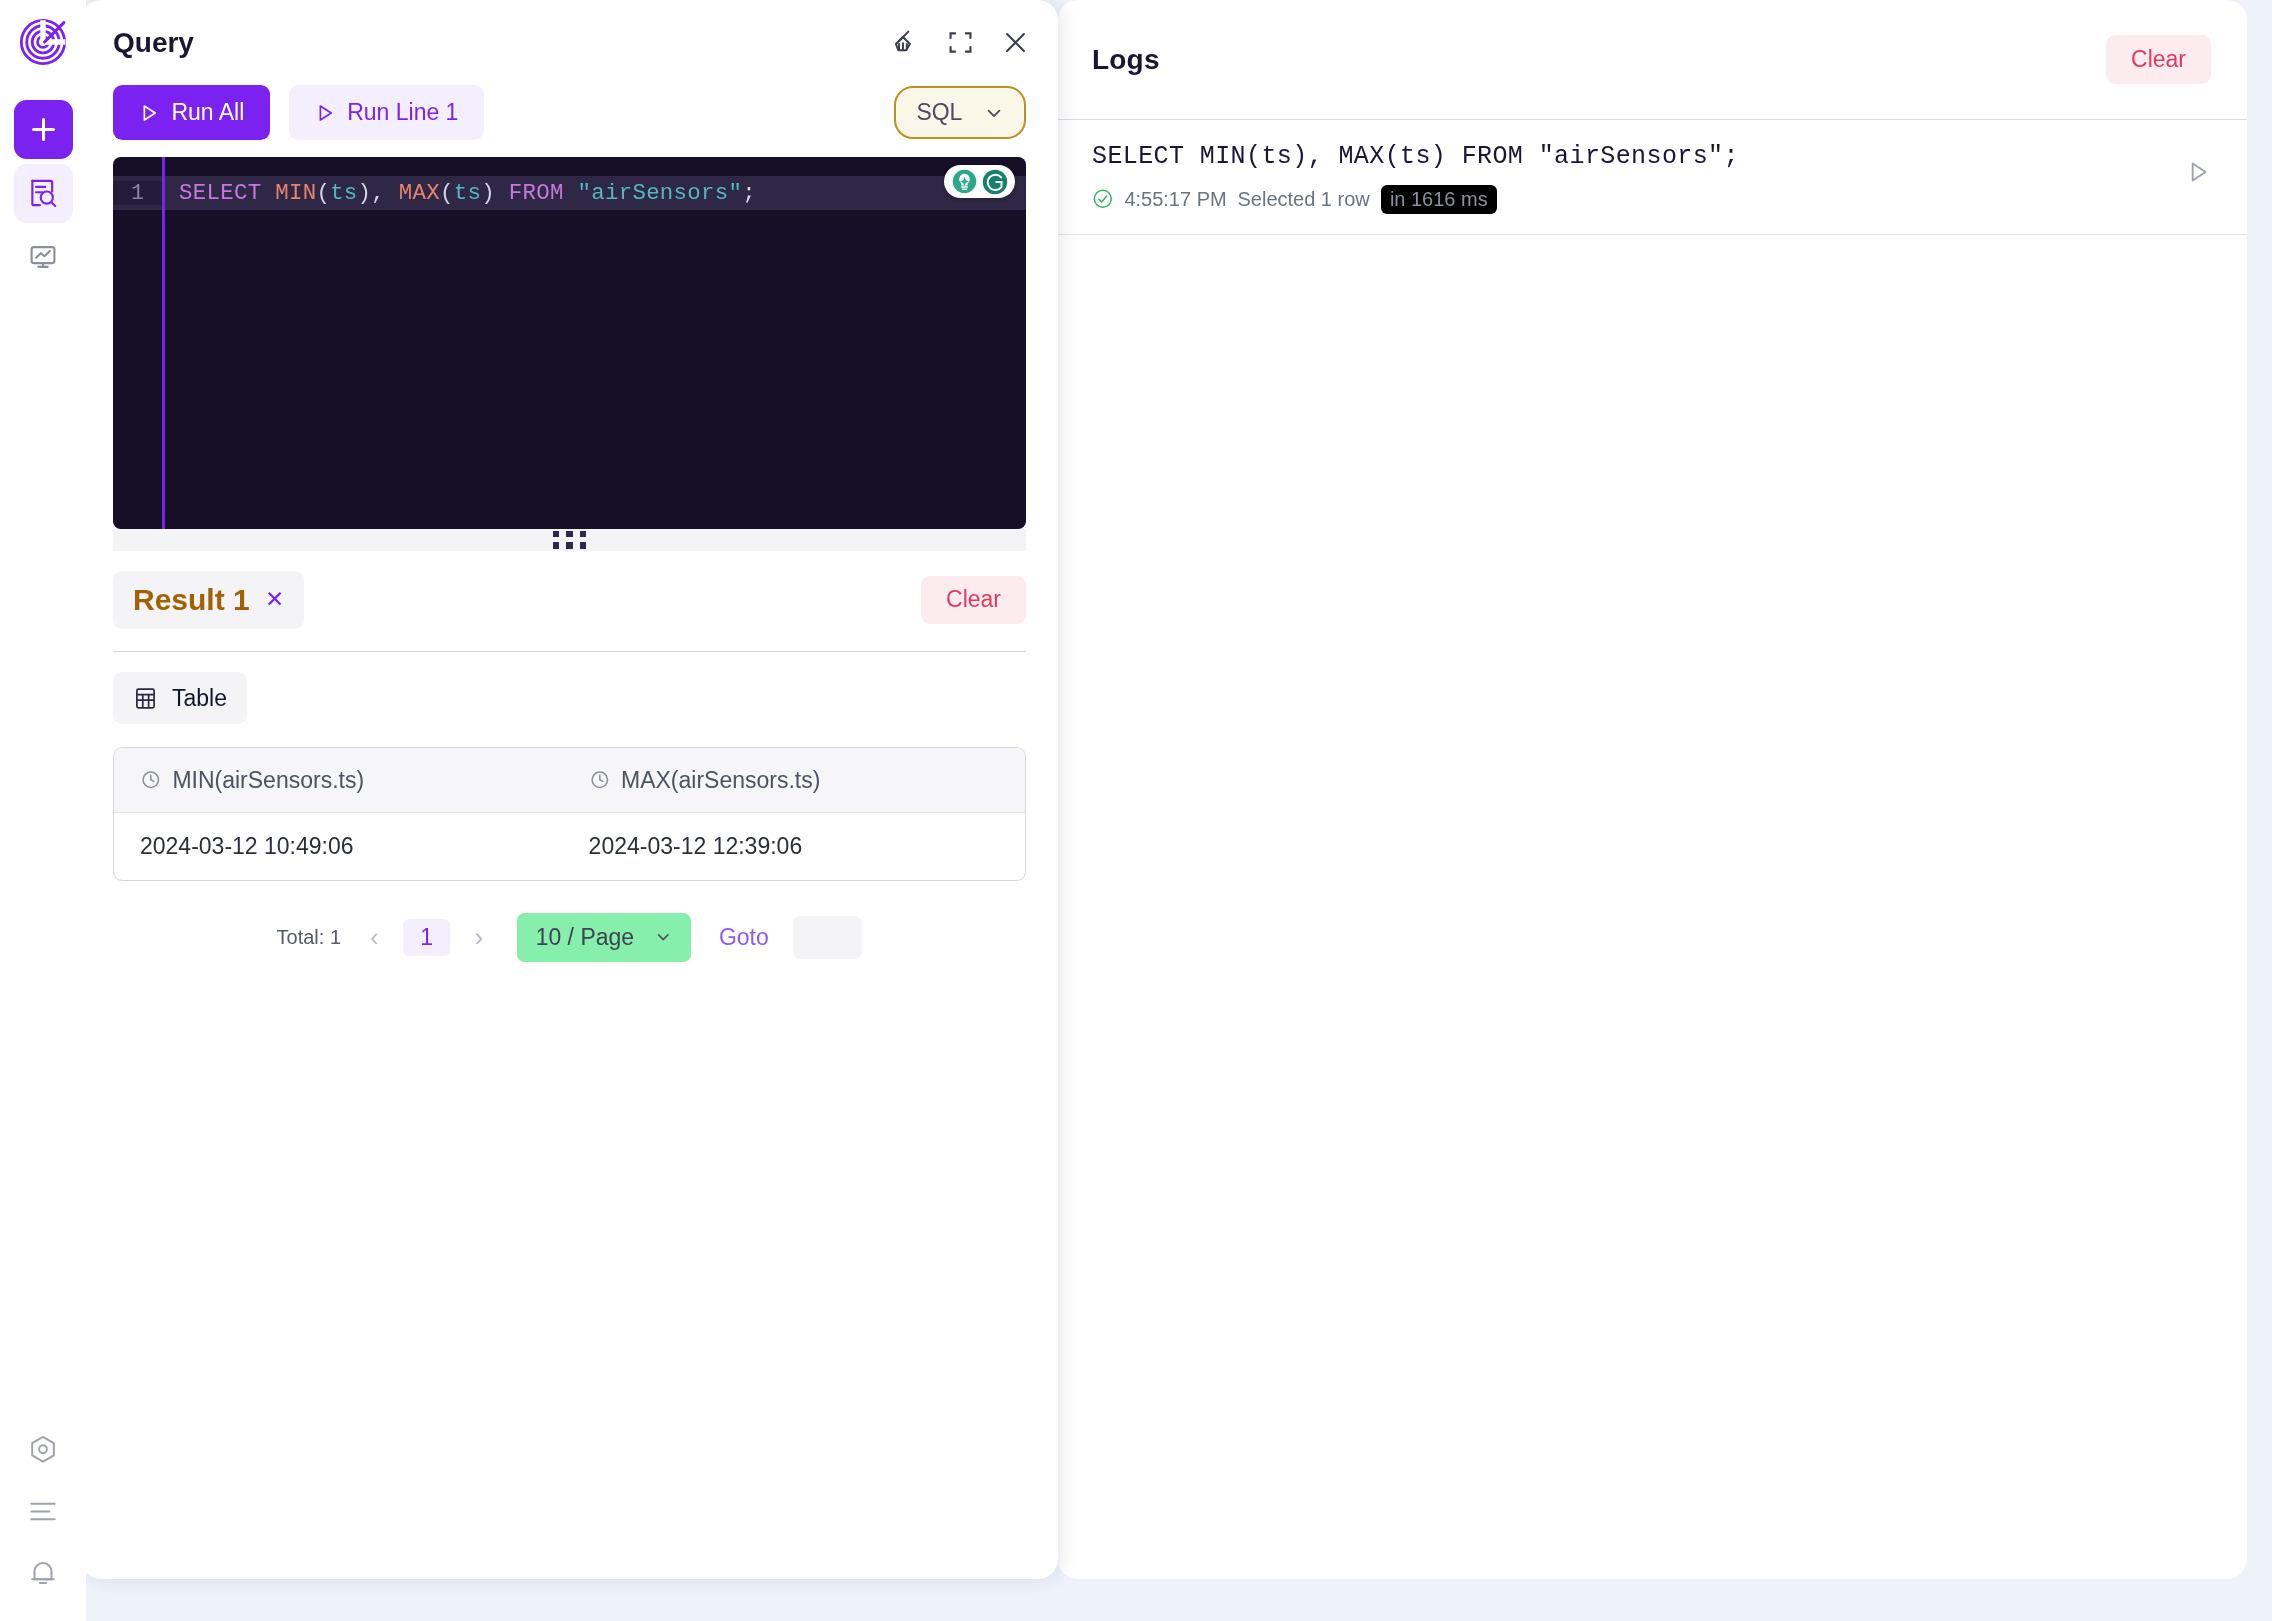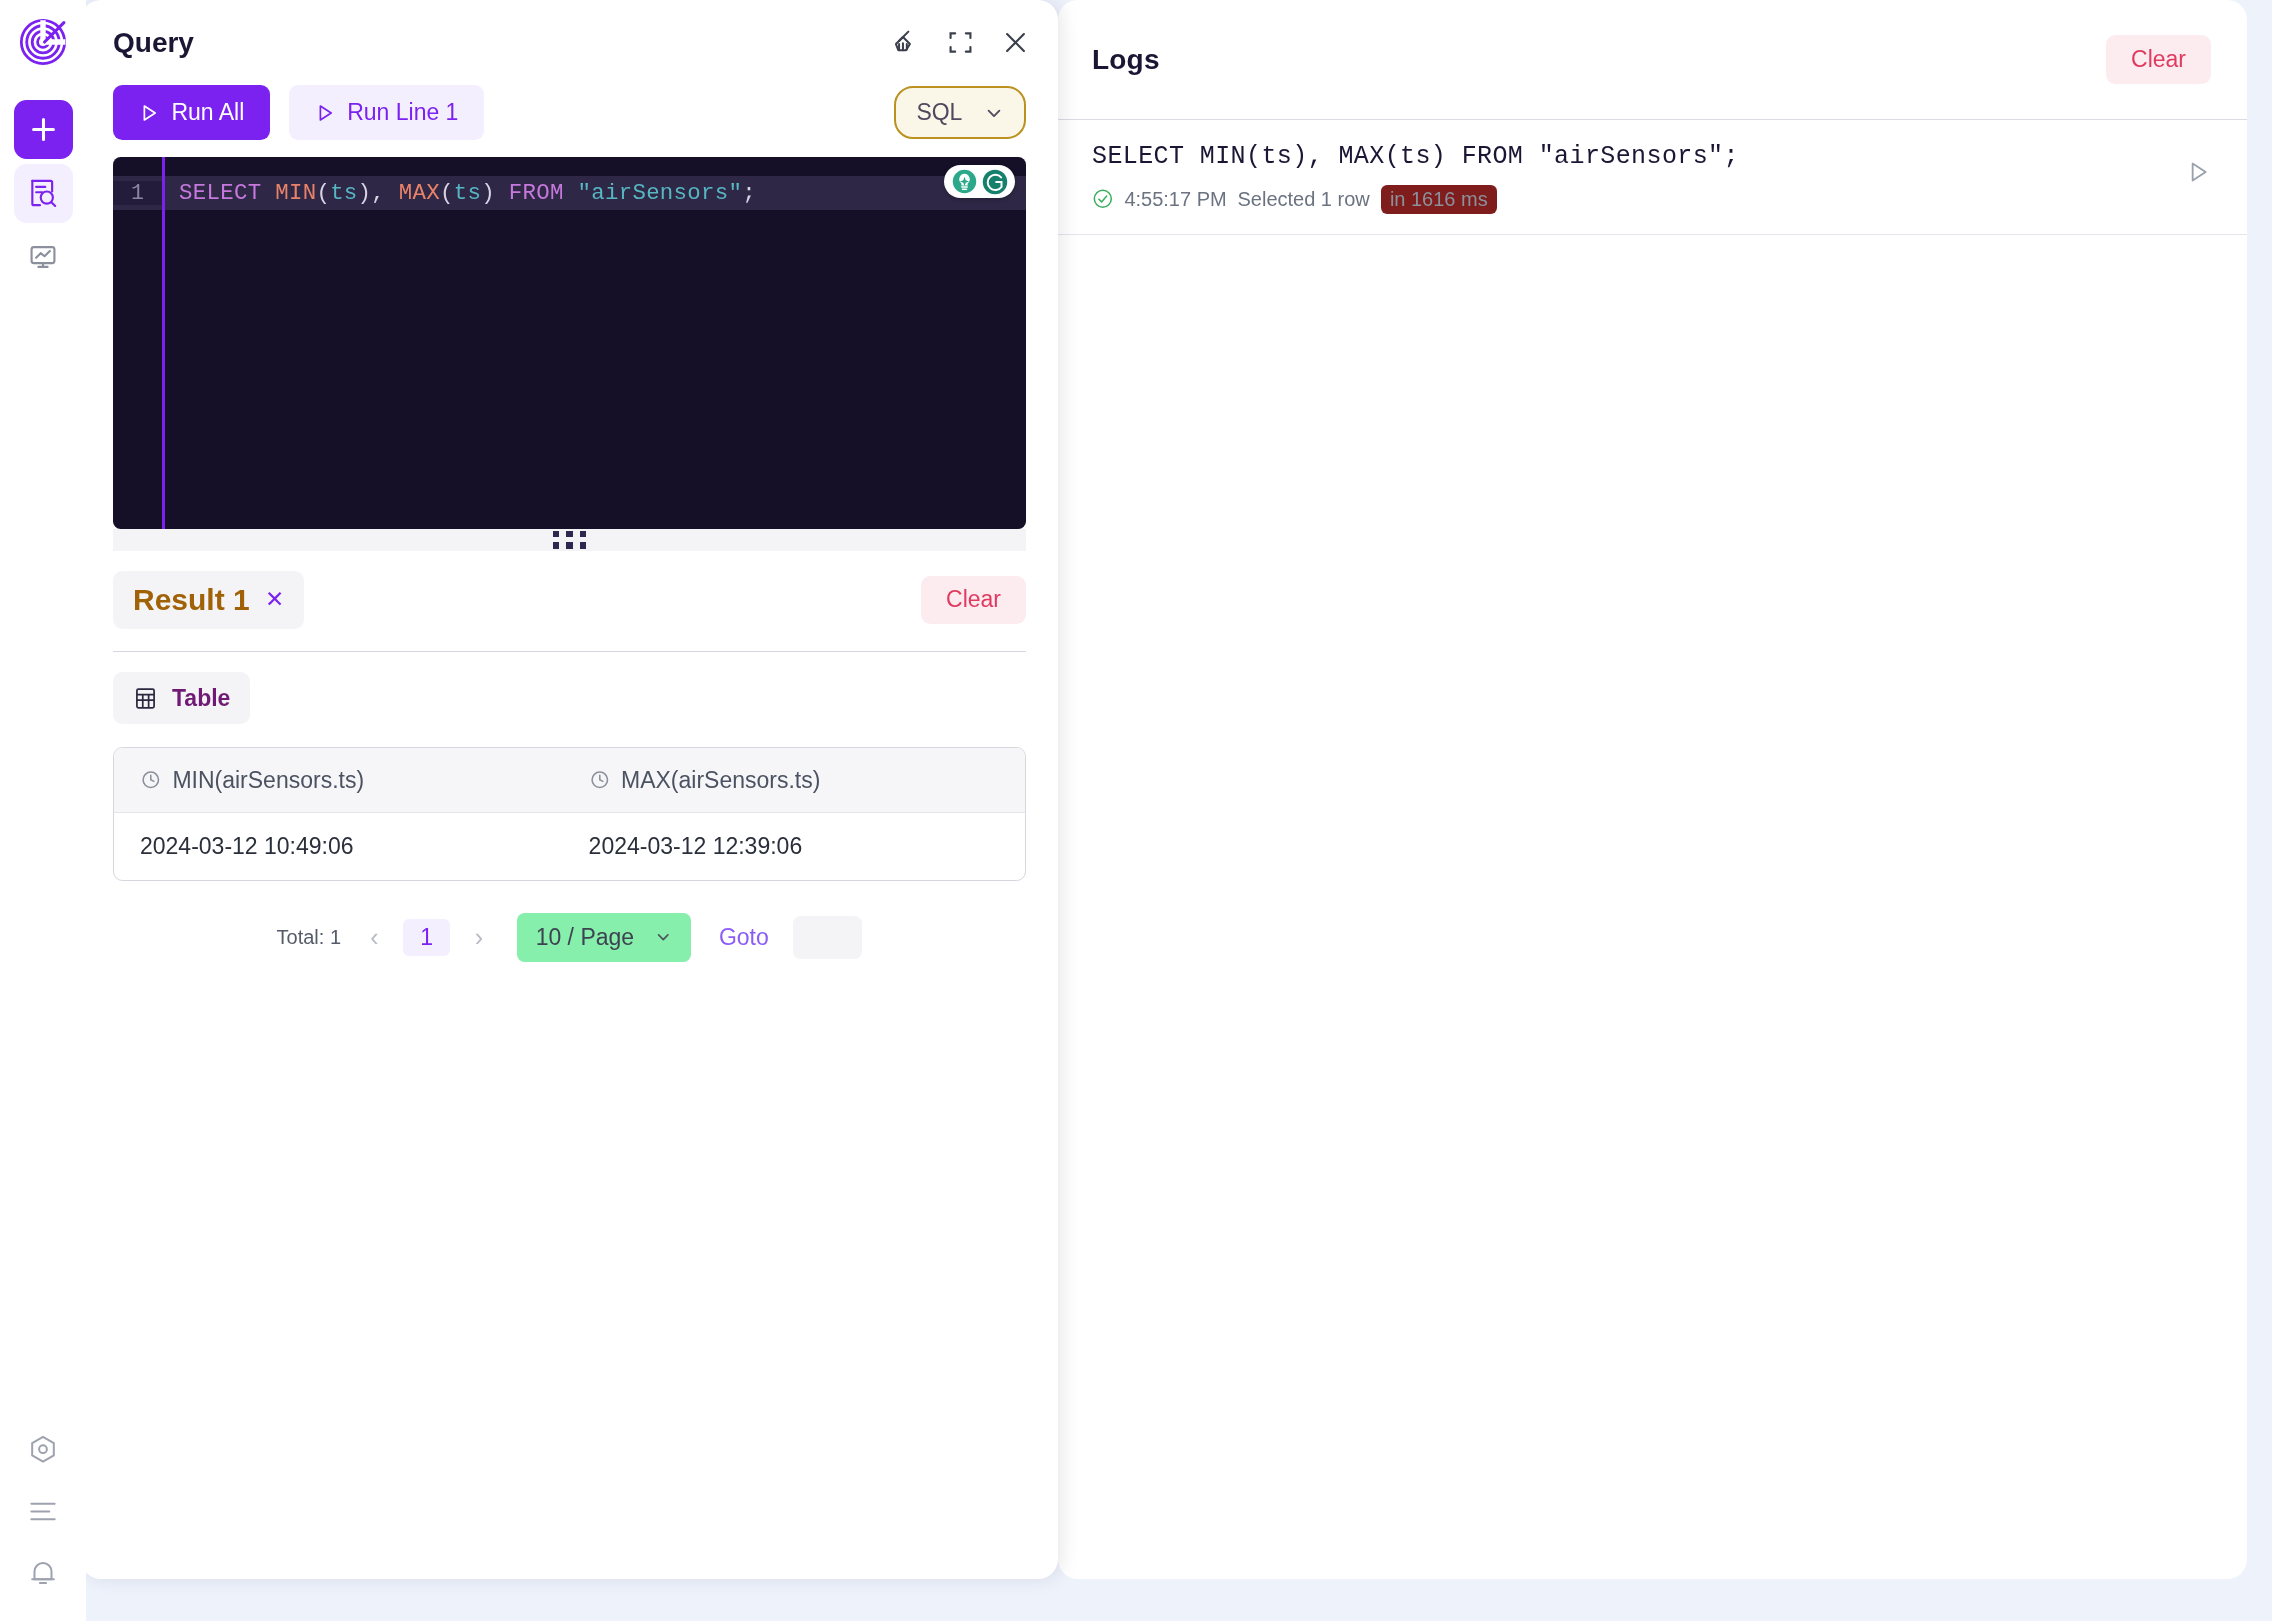--- a/index.html
+++ b/index.html
@@ -57,21 +57,21 @@
     padding: 20px 36px 20px 34px;
     border-bottom: 1.5px solid #e2e5ec;
   }
   .log-sql {
     font-family: "Liberation Mono", monospace;
     font-size: 25px; color: #1b1633; letter-spacing: 0.4px; line-height: 1.35;
   }
   .log-meta { display: flex; align-items: center; gap: 10.8px; margin-top: 10.8px; }
   .log-meta .txt { font-size: 20px; color: #6b7280; }
   .log-meta .chip {
-    font-size: 20px; color: #8b919c; background: #7f1d1d;
+    font-size: 20px; color: #8b919c; background: #000000;
     border-radius: 6.2px; padding: 3.1px 9.3px;
   }
   .log-play { padding-top: 18.5px; cursor: pointer; }
 
   
   #query-panel {
     position: absolute; left: 81px; top: 0; width: 977px; height: 1579px;
     background: #ffffff;
     border-radius: 20px;
     box-shadow: 3.1px 0 18.5px rgba(30,30,60,.10);
@@ -155,21 +155,21 @@
   }
   .result-tab .lbl { color: #a16207; font-size: 30px; font-weight: 700; }
   .result-tab .xc  { color: #7c22f0; font-size: 23px; cursor: pointer; }
   #results-sep { height: 1.5px; background: #d4d7de; margin: 21.6px 32px 0; }
 
   #view-tabs { padding: 20px 32px 0; display: flex; gap: 10.8px; }
   .view-tab {
     background: #f4f4f6; border-radius: 9.3px; padding: 12.4px 20px;
     display: flex; align-items: center; gap: 14px; cursor: pointer;
   }
-  .view-tab .lbl { color: #701a75; font-size: 23px; font-weight: 700; }
+  .view-tab .lbl { color: #0f172a; font-size: 23px; font-weight: 400; }
 
   #table-box {
     margin: 23px 32px 0; border: 1.5px solid #d4d7de; border-radius: 9.3px; overflow: hidden;
   }
   table { width: 100%; border-collapse: collapse; }
   thead tr { background: #f6f6f8; }
   th {
     text-align: left; font-weight: 400; font-size: 23px; color: #4b5261;
     padding: 18.5px 0 18.5px 26px; border-bottom: 1.5px solid #e3e5ea;
   }

